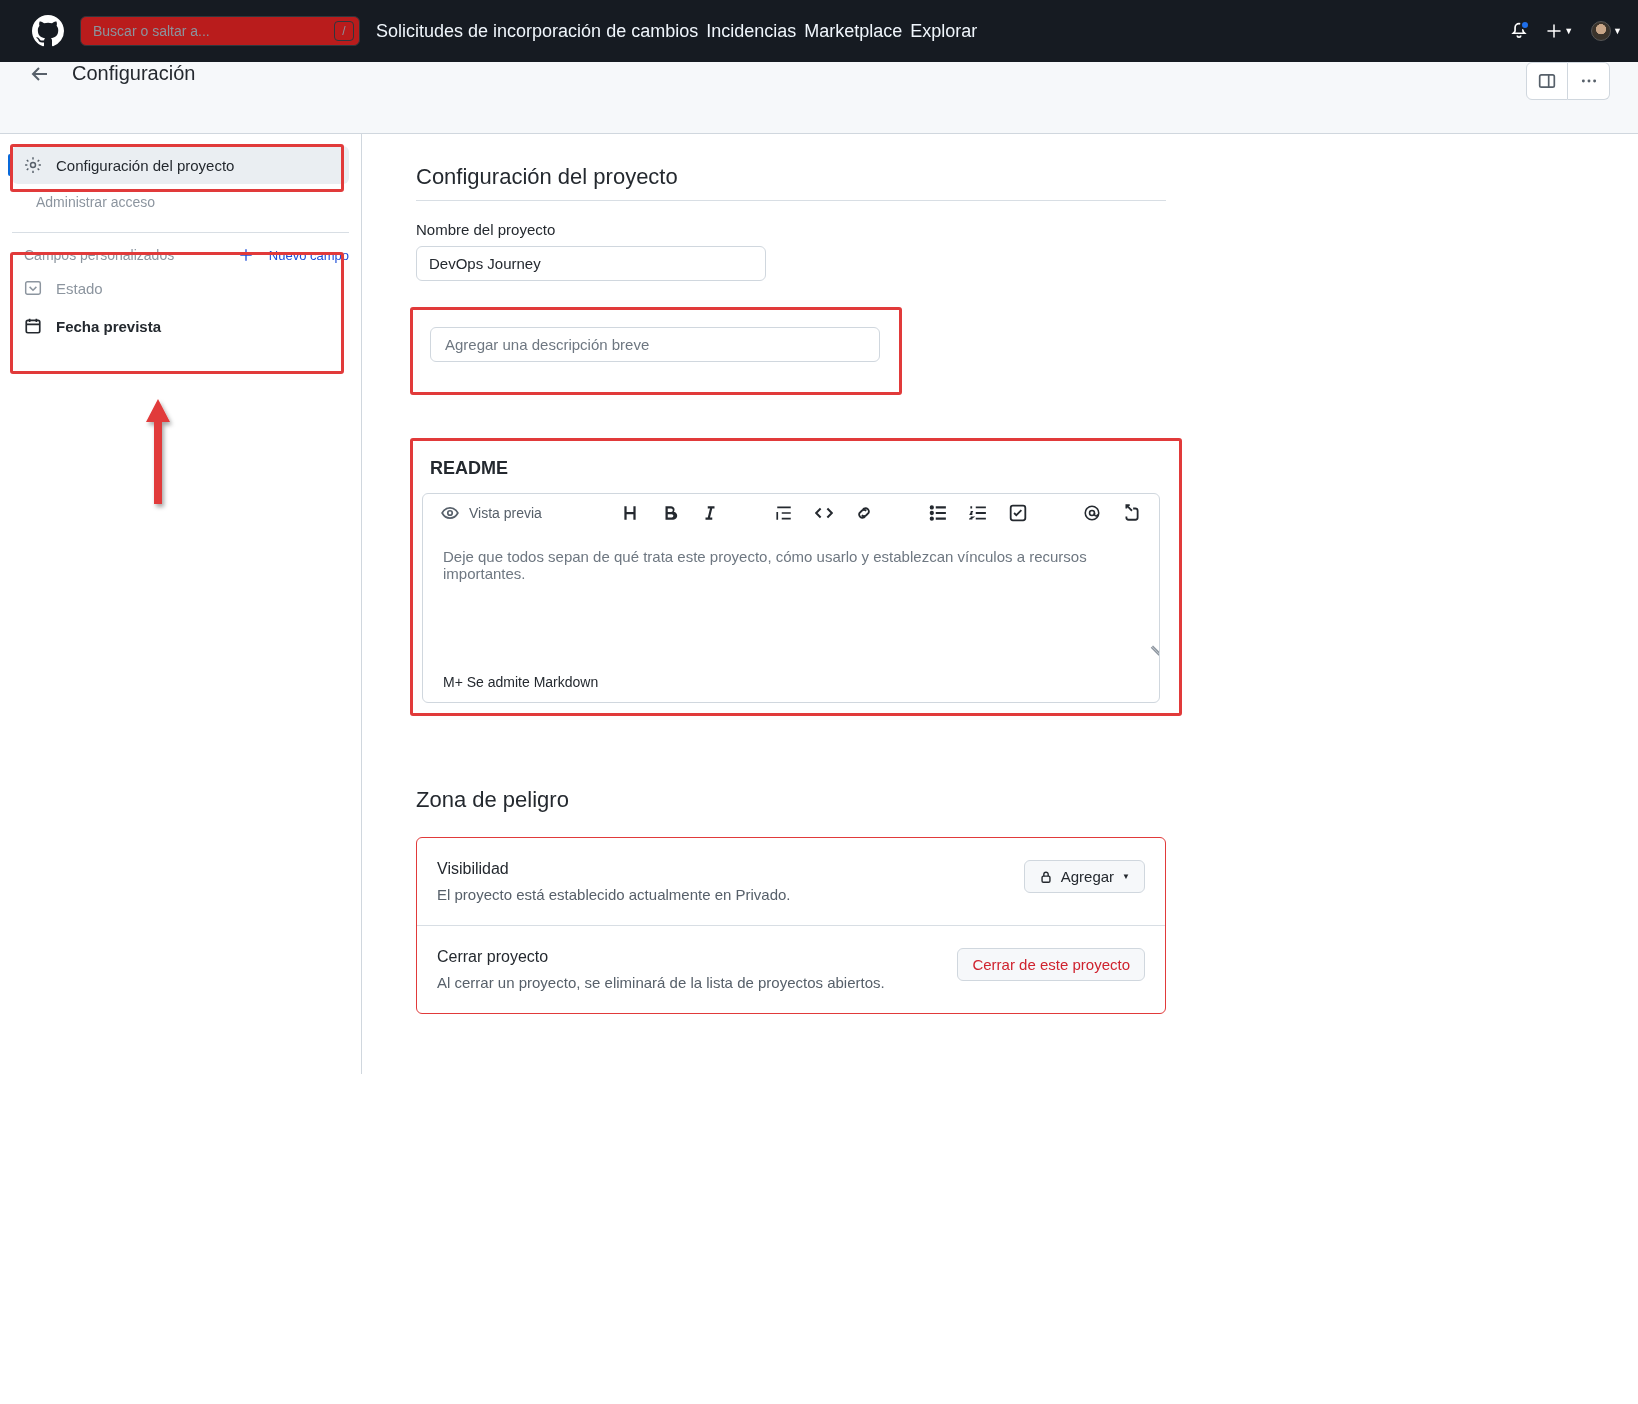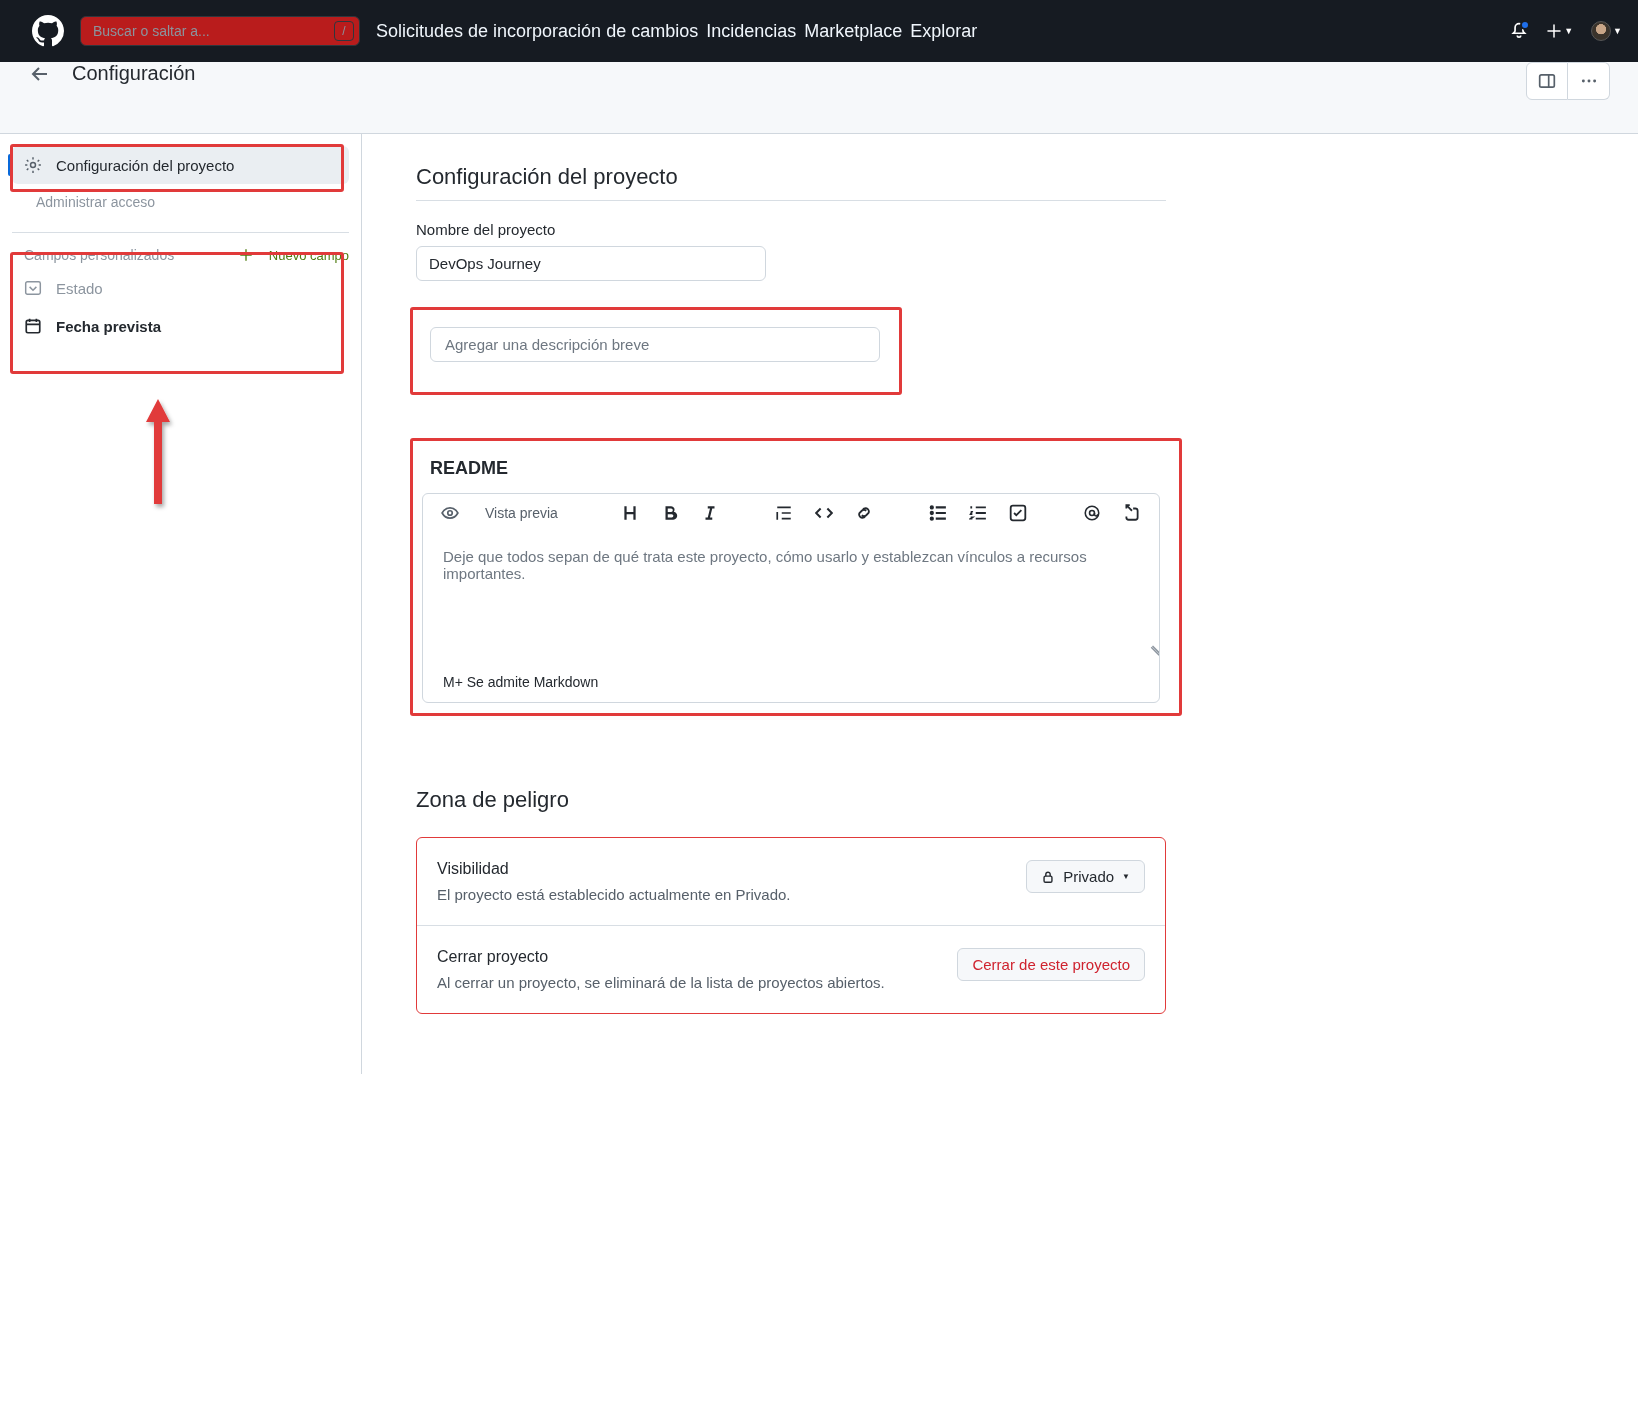--- a/index.html
+++ b/index.html
@@ -40,21 +40,21 @@
 
 .side-group { padding: 0 12px; }
 .side-item { display: flex; align-items: center; gap: 14px; padding: 10px 12px; color: #57606a; font-size: 15px; border-radius: 6px; }
 .side-item.active { background: #eaeef2; color: #24292f; position: relative; }
 .side-item.active::before { content: ""; position: absolute; left: -4px; top: 8px; bottom: 8px; width: 4px; background: #0969da; border-radius: 2px; }
 .side-item .ico { width: 18px; height: 18px; color: #57606a; }
 .side-sub { padding: 10px 24px; color: #8c959f; font-size: 14px; }
 .side-divider { border-top: 1px solid #d8dee4; margin: 12px 12px 0 12px; }
 .side-hdr-row { display: flex; align-items: center; justify-content: space-between; padding: 14px 12px 6px 24px; }
 .side-hdr { color: #8c959f; font-size: 14px; }
-.side-add { display: flex; align-items: center; gap: 16px; color: #4d7c0f; font-size: 13px; }
+.side-add { display: flex; align-items: center; gap: 16px; color: #1d4ed8; font-size: 13px; }
 .side-field { display: flex; align-items: center; gap: 14px; padding: 10px 24px; font-size: 15px; }
 .side-field.dim { color: #8c959f; }
 .side-field.strong { color: #24292f; font-weight: 600; }
 .side-field .ico { width: 18px; height: 18px; }
 
 
 .annot-box1 { position: absolute; border: 3px solid #e13a3a; border-radius: 3px; pointer-events: none; }
 .annot-arrow { position: absolute; pointer-events: none; }
 
 
@@ -64,21 +64,21 @@
 .text-input { width: 350px; padding: 8px 12px; border: 1px solid #d0d7de; border-radius: 6px; font-size: 15px; color: #24292f; background: #fff; }
 .desc-box { margin-top: 28px; padding: 18px 14px 22px 14px; }
 .desc-box .fld-label { color: #57606a; font-size: 14px; }
 .desc-input { width: 450px; padding: 8px 14px; border: 1px solid #d0d7de; border-radius: 6px; font-size: 15px; }
 .desc-input::placeholder { color: #6e7781; }
 
 .readme-block { margin-top: 56px; padding: 18px 6px 6px 6px; }
 .readme-title { font-size: 18px; font-weight: 600; margin-bottom: 14px; margin-left: 8px; }
 .editor { border: 1px solid #d0d7de; border-radius: 6px; overflow: hidden; }
 .editor-toolbar { display: flex; align-items: center; padding: 10px 18px; gap: 14px; }
-.preview-btn { display: flex; align-items: center; gap: 26px; color: #57606a; font-size: 14px; }
+.preview-btn { display: flex; align-items: center; gap: 10px; color: #57606a; font-size: 14px; }
 .tb-spacer { flex: 1; }
 .tb-icons { display: flex; align-items: center; gap: 22px; }
 .tb-ico { width: 18px; height: 18px; color: #24292f; }
 .tb-gap { width: 12px; }
 .editor-body { min-height: 130px; padding: 16px 20px; color: #6e7781; font-size: 15px; position: relative; }
 .resize-handle { position: absolute; right: 4px; bottom: 4px; color: #8c959f; font-size: 12px; transform: rotate(-45deg) scaleX(1.5); letter-spacing: -2px; }
 .editor-footer { padding: 12px 20px; font-size: 14px; color: #24292f; }
 
 .danger-title { font-size: 22px; font-weight: 400; margin-top: 78px; margin-bottom: 24px; }
 .danger-box { border: 1px solid #e13a3a; border-radius: 6px; }
@@ -288,21 +288,21 @@
           <div class="danger-text">
             <h4>Visibilidad</h4>
             <p>El proyecto está establecido actualmente en Privado.</p>
           </div>
           <div class="danger-act">
             <button class="btn">
               <svg width="14" height="14" viewBox="0 0 16 16" fill="none" stroke="currentColor" stroke-width="1.6">
                   <rect x="3.5" y="7" width="9" height="7" rx="1.5"></rect>
                   <path d="M5.5 7V5a2.5 2.5 0 015 0v2"></path>
                 </svg>
-              <span>Privado</span>
+              <span>Agregar</span>
               <span class="caret" style="font-size:8px;">▼</span>
             </button>
           </div>
         </div>
         <div class="danger-row">
           <div class="danger-text">
             <h4>Cerrar proyecto</h4>
             <p>Al cerrar un proyecto, se eliminará de la lista de proyectos abiertos.</p>
           </div>
           <div class="danger-act">

